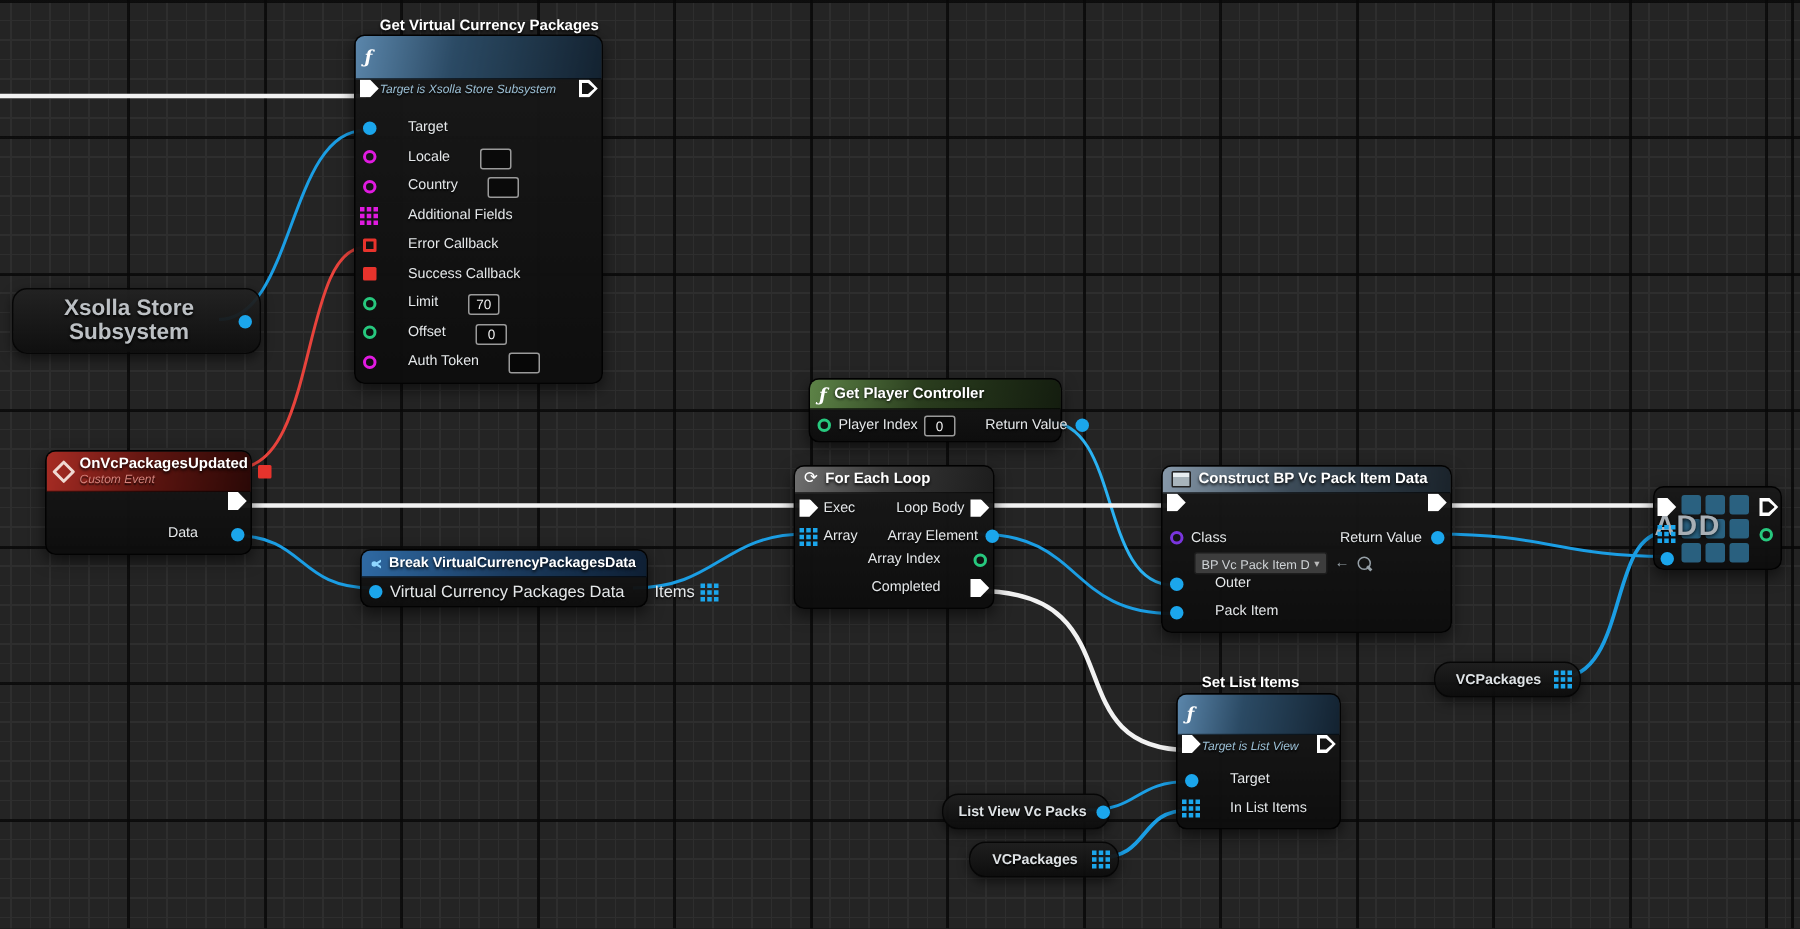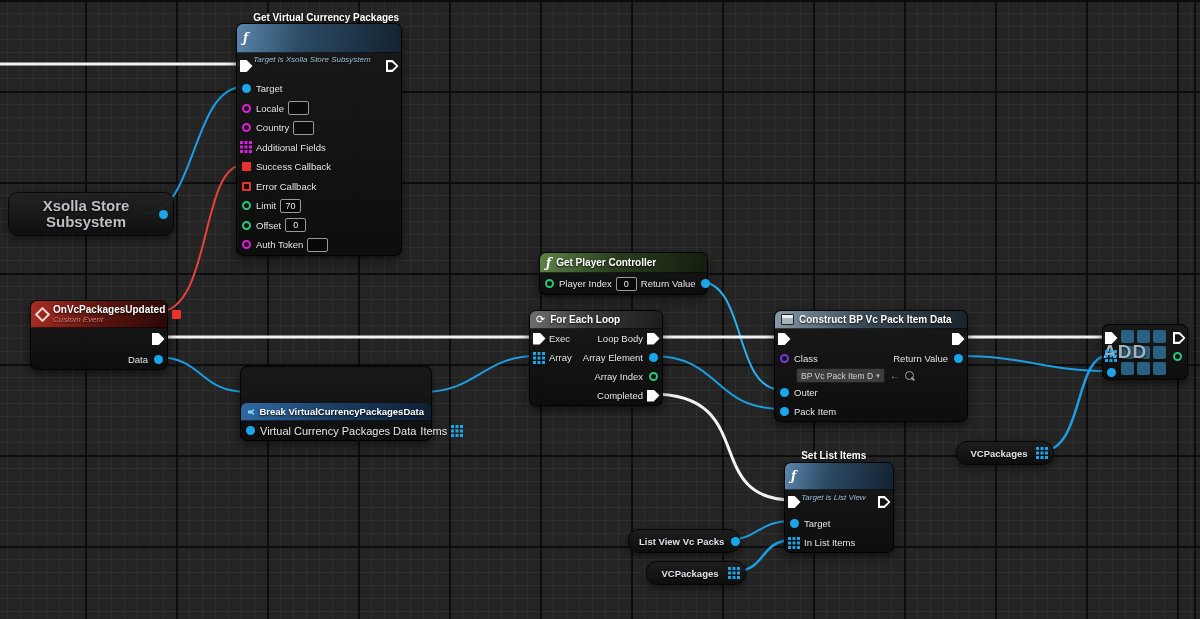--- a/index.html
+++ b/index.html
@@ -19,31 +19,31 @@
   .node{
     position:absolute;border:1px solid rgba(0,0,0,.85);border-radius:7px;
     background:linear-gradient(rgba(25,25,25,.96), rgba(13,13,13,.96));
     box-shadow:0 4px 10px rgba(0,0,0,.55);
   }
   .hdr{display:flex;align-items:center;gap:5px;border-radius:6px 6px 0 0;padding:2px 7px 2px 6px;border-bottom:1px solid rgba(0,0,0,.6);}
   .hdr-blue{background:linear-gradient(100deg,#5b86ab 0%,#2b4a64 40%,#132230 100%);}
   .hdr-green{background:linear-gradient(100deg,#5d8347 0%,#2a3d1e 45%,#141d0f 100%);}
   .hdr-gray{background:linear-gradient(100deg,#6f6f6f 0%,#383838 45%,#1d1d1d 100%);}
   .hdr-construct{background:linear-gradient(100deg,#8799aa 0%,#3c4b58 45%,#1a232b 100%);}
-  .hdr-break{background:linear-gradient(100deg,#2f6aa4 0%,#1b3c60 50%,#0e1f33 100%);margin-top:36px;}
+  .hdr-break{background:linear-gradient(100deg,#2f6aa4 0%,#1b3c60 50%,#0e1f33 100%);}
   .hdr-event{background:linear-gradient(100deg,#a82c24 0%,#5e1510 50%,#2a0806 100%);}
   .title{font-weight:bold;font-size:10px;color:#fff;white-space:nowrap;text-shadow:0 1px 2px rgba(0,0,0,.9);}
   .subtitle{font-style:italic;font-size:8px;white-space:nowrap;text-shadow:0 1px 1px rgba(0,0,0,.8);}
   .sub-blue{color:#9cc0d6;margin-top:32px;} .sub-red{color:#d4837c;}
   .hdr-txt{display:flex;flex-direction:column;line-height:1.15;}
   .icn-fn{font-family:"DejaVu Serif",serif;font-style:italic;font-weight:bold;font-size:12px;color:#fff;line-height:1;}
   .icn-loop{font-size:11px;color:#fff;line-height:1;}
   .icn-diamond{width:7px;height:7px;border:2px solid #f0d9d2;transform:rotate(45deg);border-radius:1px;flex:none;}
   .icn-cube{width:11px;height:9px;background:linear-gradient(#e8eef1 0 3px,#a8b4bb 3px);border:1px solid #222;border-radius:1px;flex:none;}
-  .row{display:flex;align-items:center;height:19px;padding:0 3px;font-size:9.5px;gap:4px;}
+  .row{display:flex;height:19px;padding:0 3px;font-size:9.5px;gap:20px;}
   .rowA{height:19.5px;}
   .rexec{height:26px;justify-content:space-between;}
   .row.out{justify-content:flex-end;}
   .row.split{justify-content:space-between;}
   .grp{display:flex;align-items:center;gap:4px;}
   .lbl{white-space:nowrap;text-shadow:0 1px 1px rgba(0,0,0,.7);}
   .pin{flex:none;width:12px;height:12px;display:flex;align-items:center;justify-content:center;}
   .dot{width:9px;height:9px;border-radius:50%;background:currentColor;box-sizing:border-box;}
   .dot.hollow{background:transparent;border:2px solid currentColor;}
   .sqp{width:9px;height:9px;background:currentColor;box-sizing:border-box;border-radius:1px;}
@@ -138,29 +138,29 @@
         <span class="vbox"></span>
       </div>
     <div class="row rowA">
         <span class="pin c-mag">
           <span class="gridpin"></span>
         </span>
         <span class="lbl">Additional Fields</span>
       </div>
     <div class="row rowA">
         <span class="pin c-red">
+          <span class="sqp hollow"></span>
+        </span>
+        <span class="lbl">Error Callback</span>
+      </div>
+    <div class="row rowA">
+        <span class="pin c-red">
           <span class="sqp"></span>
         </span>
         <span class="lbl">Success Callback</span>
-      </div>
-    <div class="row rowA">
-        <span class="pin c-red">
-          <span class="sqp hollow"></span>
-        </span>
-        <span class="lbl">Error Callback</span>
       </div>
     <div class="row rowA">
         <span class="pin c-green">
           <span class="dot hollow"></span>
         </span>
         <span class="lbl">Limit</span>
         <span class="vbox">70</span>
       </div>
     <div class="row rowA">
         <span class="pin c-green">

